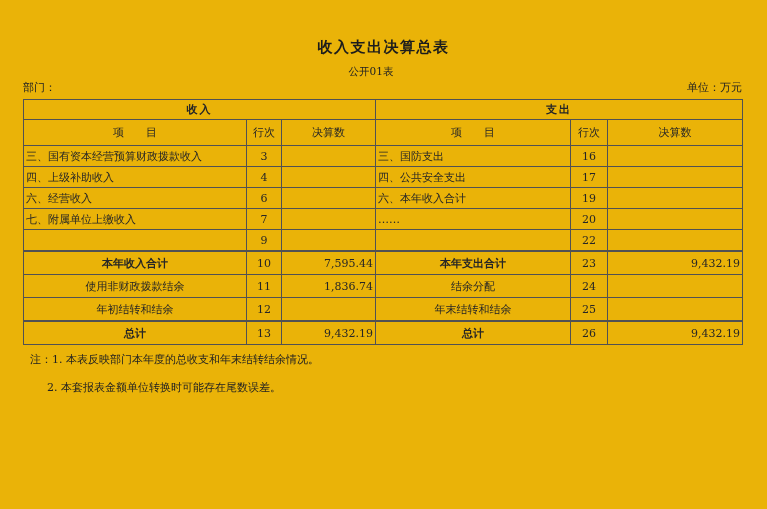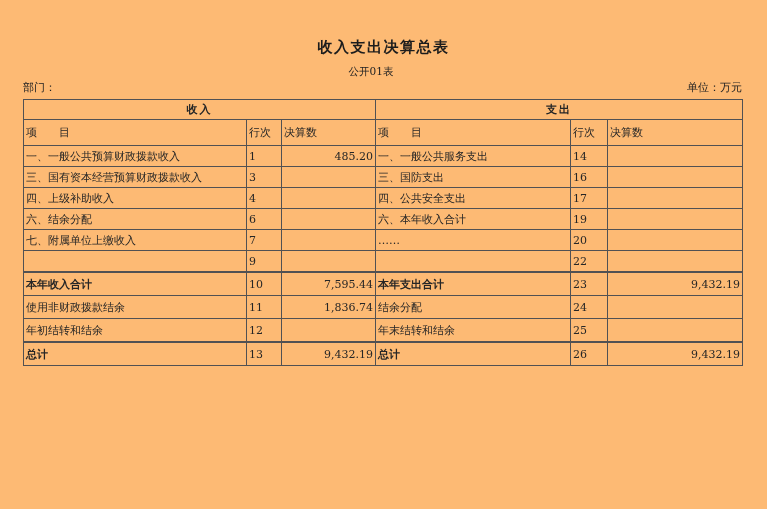--- a/index.html
+++ b/index.html
@@ -1,21 +1,21 @@
 <!DOCTYPE html>
 <html><head>
 <meta charset="utf-8">
 <style>
   html,body{margin:0;padding:0;background:#ffffff;}
   body{
     width:767px;height:509px;overflow:hidden;
     font-family:"DejaVu Serif","Liberation Serif",serif;
     color:#262626;
   }
-  .sheet{position:relative;width:767px;height:509px;background:#fdba74;}
+  .sheet{position:relative;width:767px;height:509px;background:#eab308;}
   .doc-title{
     padding-top:38px;text-align:center;
     font-size:15px;font-weight:bold;letter-spacing:1.5px;color:#1c1c1c;
   }
   .sheet-label{
     margin:8px 25px 0 0;text-align:center;font-size:10.5px;color:#222;
   }
   .meta-row{
     display:flex;justify-content:space-between;
     margin:1px 25px 4px 23px;font-size:11px;color:#222;
@@ -29,21 +29,21 @@
     border:1px solid #515153;
     font-size:11px;color:#262626;
     padding:0 2px;overflow:hidden;white-space:nowrap;
   }
   tr.h1 td{height:19px;}
   tr.h2 td{height:25px;}
   tr.h3 td{height:20px;}
   tr.d  td{height:20px;}
   tr.s  td{height:22px;}
   tr.tt td{border-top-width:2px;margin-top:16px;}
-  td.c{}
+  td.c{text-align:center;}
   td.l{text-align:left;padding-left:10px;}
   td.r{text-align:right;padding-right:8px;}
   td.b{font-weight:bold;color:#111;}
   .hdr{text-align:center;letter-spacing:2px;}
   .notes{margin:7px 0 0 30px;font-size:11px;color:#222;}
   .note-line{margin:0 0 13px 0;line-height:15px;}
   .note-2{margin-left:17px;}
 </style>
 </head>
 <body>
@@ -75,46 +75,38 @@
       </tr>
       <tr class="h2">
         <td class="c">项　　目</td>
         <td class="c">行次</td>
         <td class="c">决算数</td>
         <td class="c">项　　目</td>
         <td class="c">行次</td>
         <td class="c">决算数</td>
       </tr>
 
-    <tr class="d">
-          <td class="l">一、一般公共预算财政拨款收入</td>
-          <td class="c">1</td>
-          <td class="r">485.20</td>
-          <td class="l">一、一般公共服务支出</td>
-          <td class="c">14</td>
-          <td class="r"></td>
-        </tr>
         <tr class="d">
           <td class="l">三、国有资本经营预算财政拨款收入</td>
           <td class="c">3</td>
           <td class="r"></td>
           <td class="l">三、国防支出</td>
           <td class="c">16</td>
           <td class="r"></td>
         </tr>
         <tr class="d">
           <td class="l">四、上级补助收入</td>
           <td class="c">4</td>
           <td class="r"></td>
           <td class="l">四、公共安全支出</td>
           <td class="c">17</td>
           <td class="r"></td>
         </tr>
         <tr class="d">
-          <td class="l">六、结余分配</td>
+          <td class="l">六、经营收入</td>
           <td class="c">6</td>
           <td class="r"></td>
           <td class="l">六、本年收入合计</td>
           <td class="c">19</td>
           <td class="r"></td>
         </tr>
         <tr class="d">
           <td class="l">七、附属单位上缴收入</td>
           <td class="c">7</td>
           <td class="r"></td>
@@ -158,14 +150,18 @@
           <td class="c b">总计</td>
           <td class="c">13</td>
           <td class="r">9,432.19</td>
           <td class="c b">总计</td>
           <td class="c">26</td>
           <td class="r">9,432.19</td>
         </tr>
       </tbody>
   </table>
 
+  <div class="notes">
+    <div class="note-line">注：1. 本表反映部门本年度的总收支和年末结转结余情况。</div>
+    <div class="note-line note-2">2. 本套报表金额单位转换时可能存在尾数误差。</div>
+  </div>
 
 </div>
 
 </body></html>

